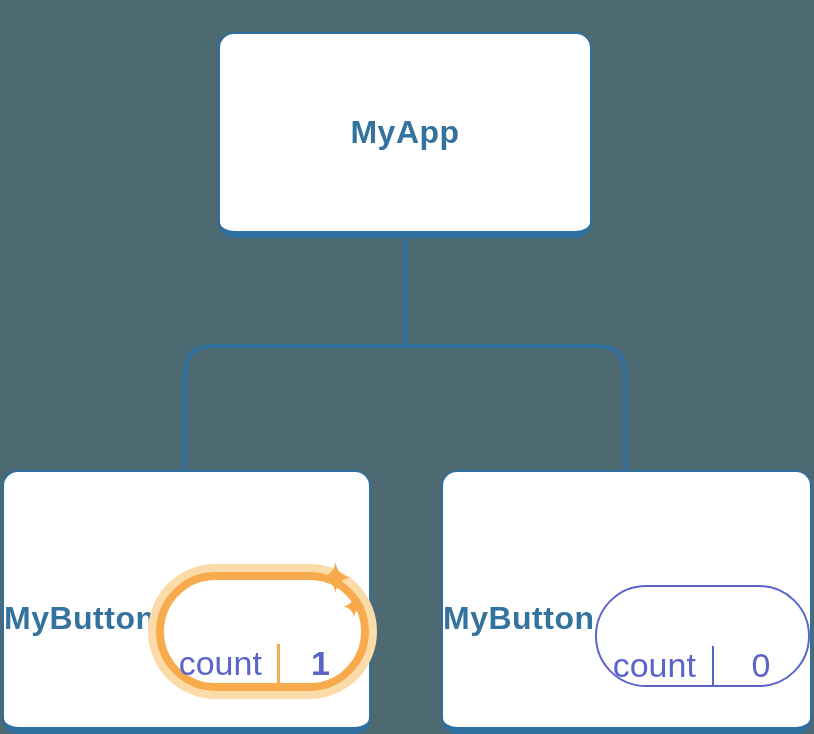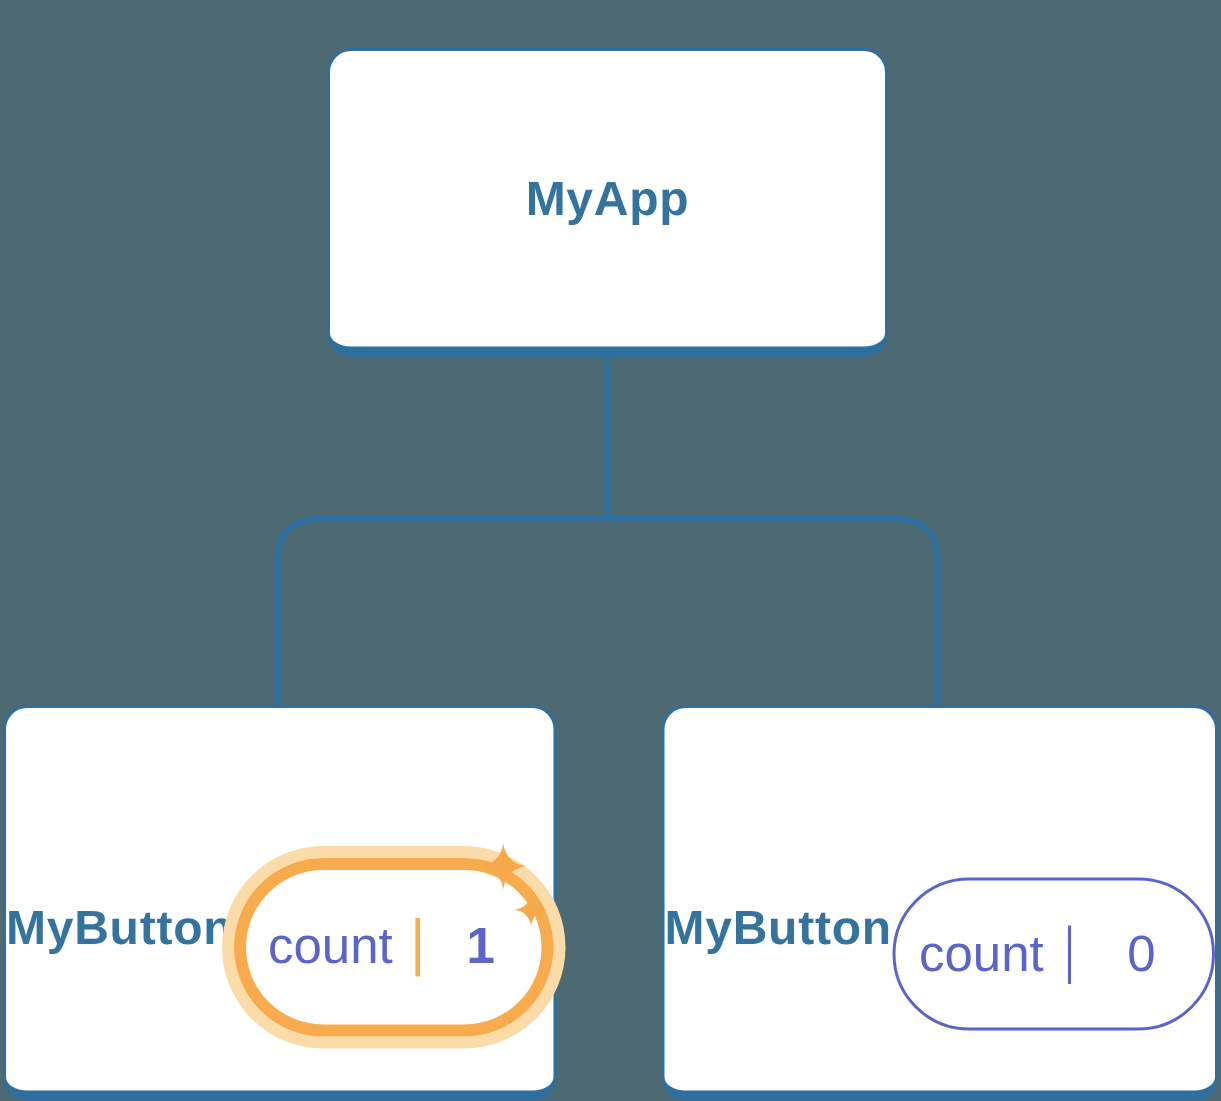--- a/index.html
+++ b/index.html
@@ -60,21 +60,21 @@
     position: relative;
     width: 100%; height: 100%;
     display: flex;
     align-items: center;
     padding-top: 36px;
     box-sizing: border-box;
   }
   .child-inner .card-title { line-height: 40px; }
   .pill {
     display: flex;
-    align-items: center;
+    align-items: flex-end;
     box-sizing: border-box;
     color: var(--purple);
     font-size: 34px;
   }
   .pill .label-cell {
     flex: 1;
     display: flex;
     align-items: center;
     justify-content: center;
     font-weight: 400;

